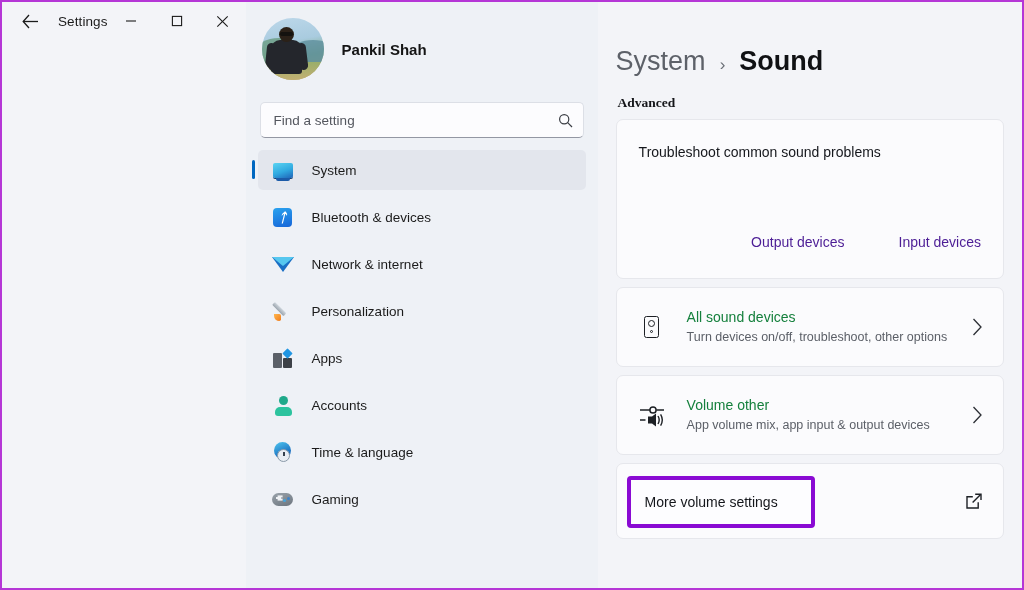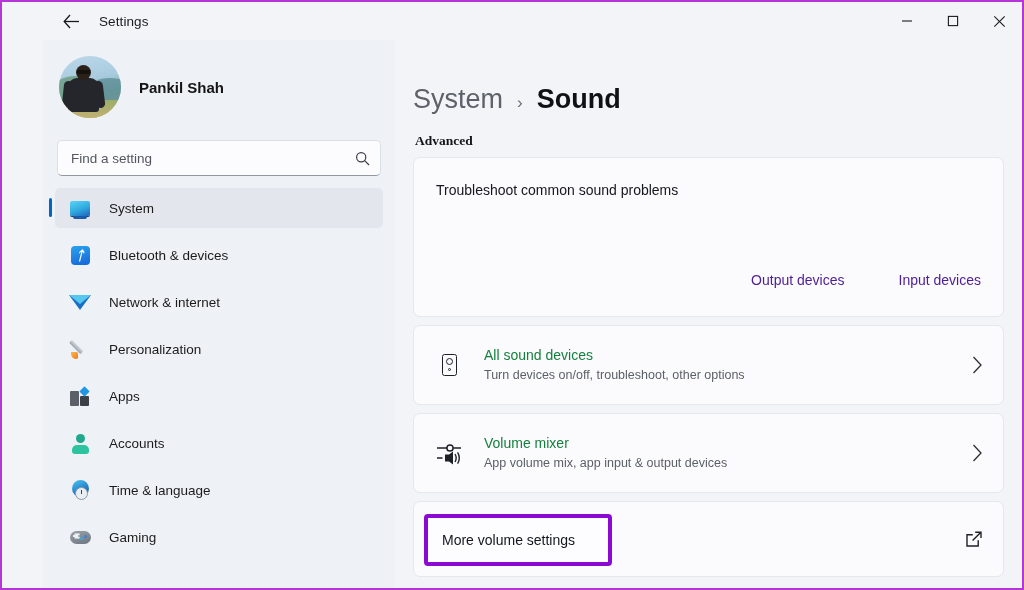--- a/index.html
+++ b/index.html
@@ -8,23 +8,22 @@
     font-family: "Liberation Sans", sans-serif;
     overflow: hidden;
   }
   body {
     background: #f3f4f8;
     border: 2px solid #b536d6;
     position: relative;
   }
   #app {
     position: absolute; inset: 0;
-    display: flex; flex-direction: column;
+    display: flex; flex-direction: row;
     background: #f3f4f8;
-    padding-left: 41px;
   }
 
   
   .titlebar {
     height: 38px; flex: 0 0 38px;
     display: flex; align-items: center;
     background: #f3f4f8;
   }
   .tb-left { display: flex; align-items: center; flex: 1 1 auto; }
   .back-btn {
@@ -477,21 +476,21 @@
               <line x1="1" y1="7" x2="11" y2="7" stroke="#1d2025" stroke-width="1.5"></line>
               <circle cx="14" cy="7" r="3.1" fill="none" stroke="#1d2025" stroke-width="1.5"></circle>
               <line x1="17.4" y1="7" x2="25" y2="7" stroke="#1d2025" stroke-width="1.5"></line>
               <line x1="1" y1="17" x2="6.5" y2="17" stroke="#1d2025" stroke-width="1.5"></line>
               <path d="M9 13.6 L9 20.4 L13 20.4 L17 23.4 L17 10.6 L13 13.6 Z" fill="#1d2025"></path>
               <path d="M19 13 Q21.4 17 19 21" fill="none" stroke="#1d2025" stroke-width="1.4"></path>
               <path d="M21.6 11.4 Q25 17 21.6 22.6" fill="none" stroke="#1d2025" stroke-width="1.4"></path>
             </svg>
           </span>
           <span class="row-txt">
-            <div class="row-title">Volume mixer</div>
+            <div class="row-title">Volume other</div>
             <div class="row-sub">App volume mix, app input &amp; output devices</div>
           </span>
           <svg class="chev" width="11" height="18" viewBox="0 0 11 18">
             <path d="M1.5 1 L9 9 L1.5 17" fill="none" stroke="#2b2e34" stroke-width="1.3"></path>
           </svg>
         </div>
       </div>
 
       <div class="card card-more">
         <div class="more-hit">

